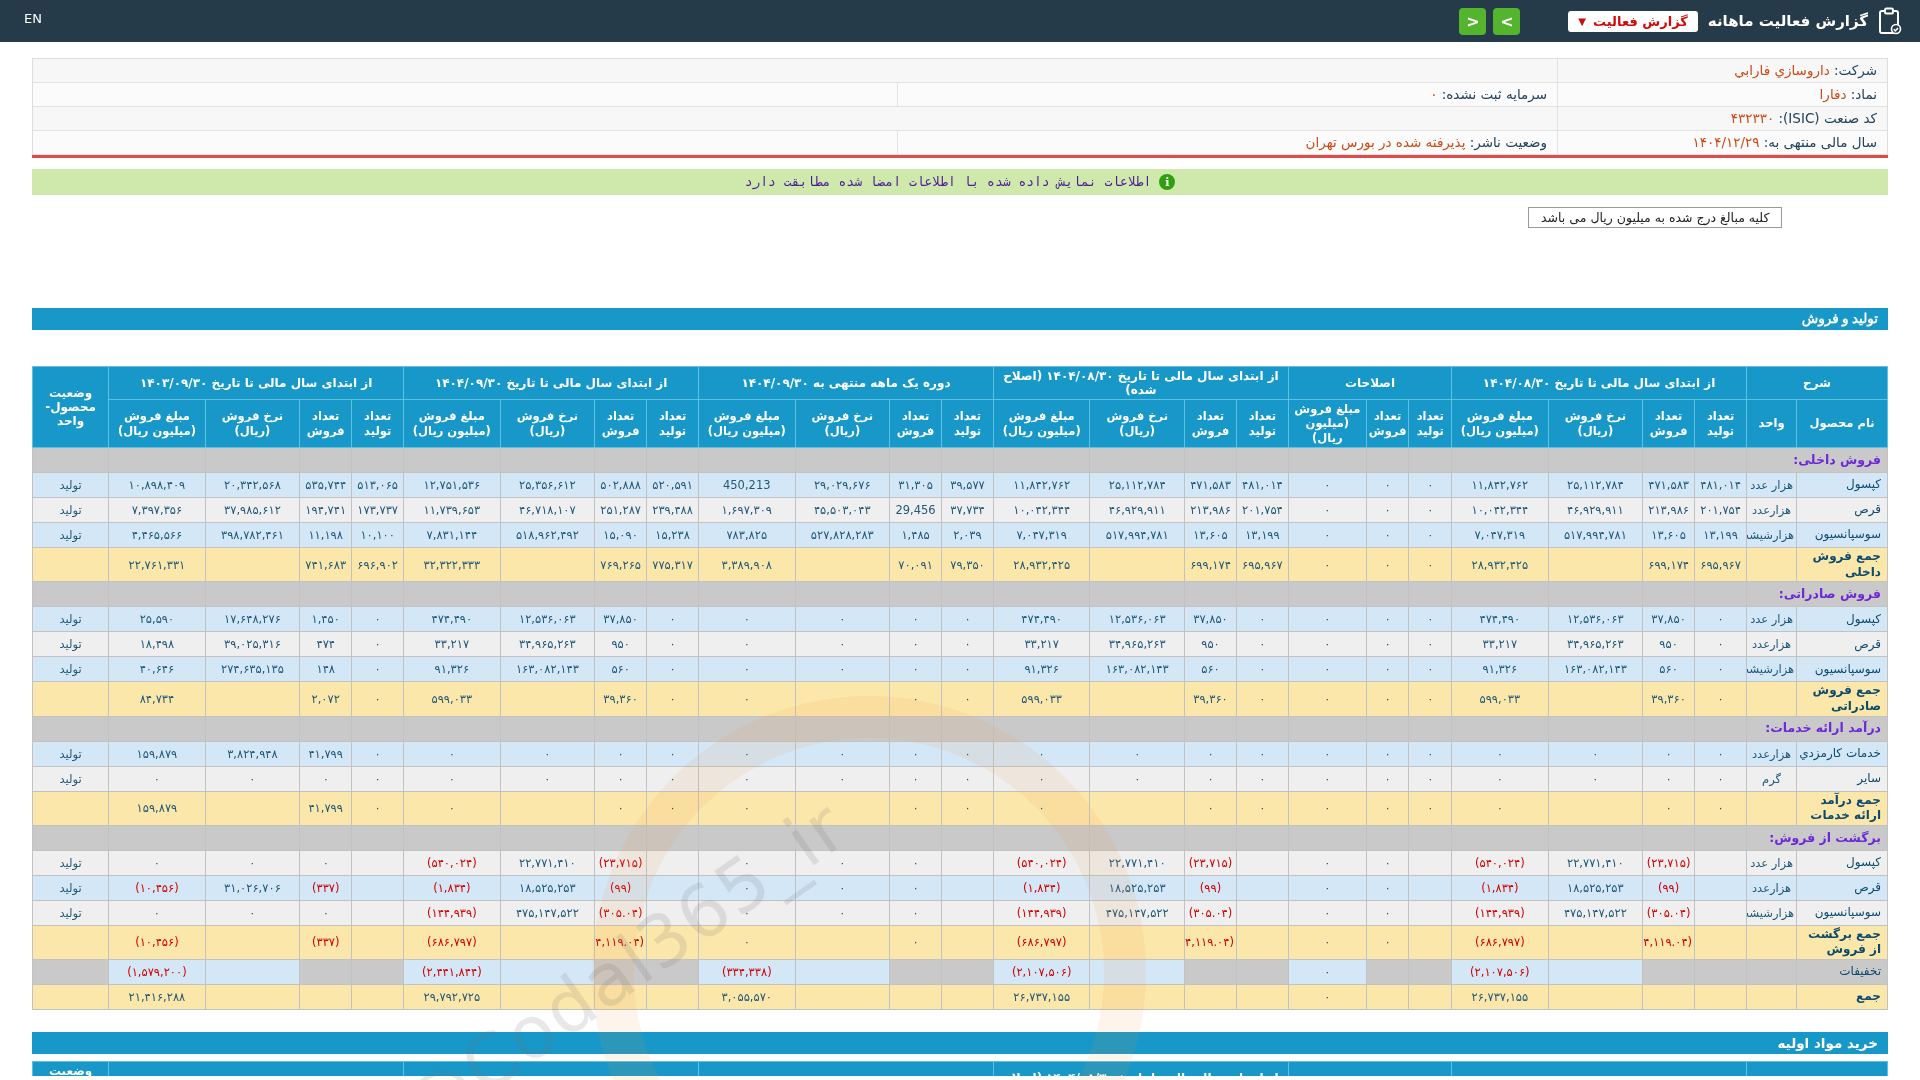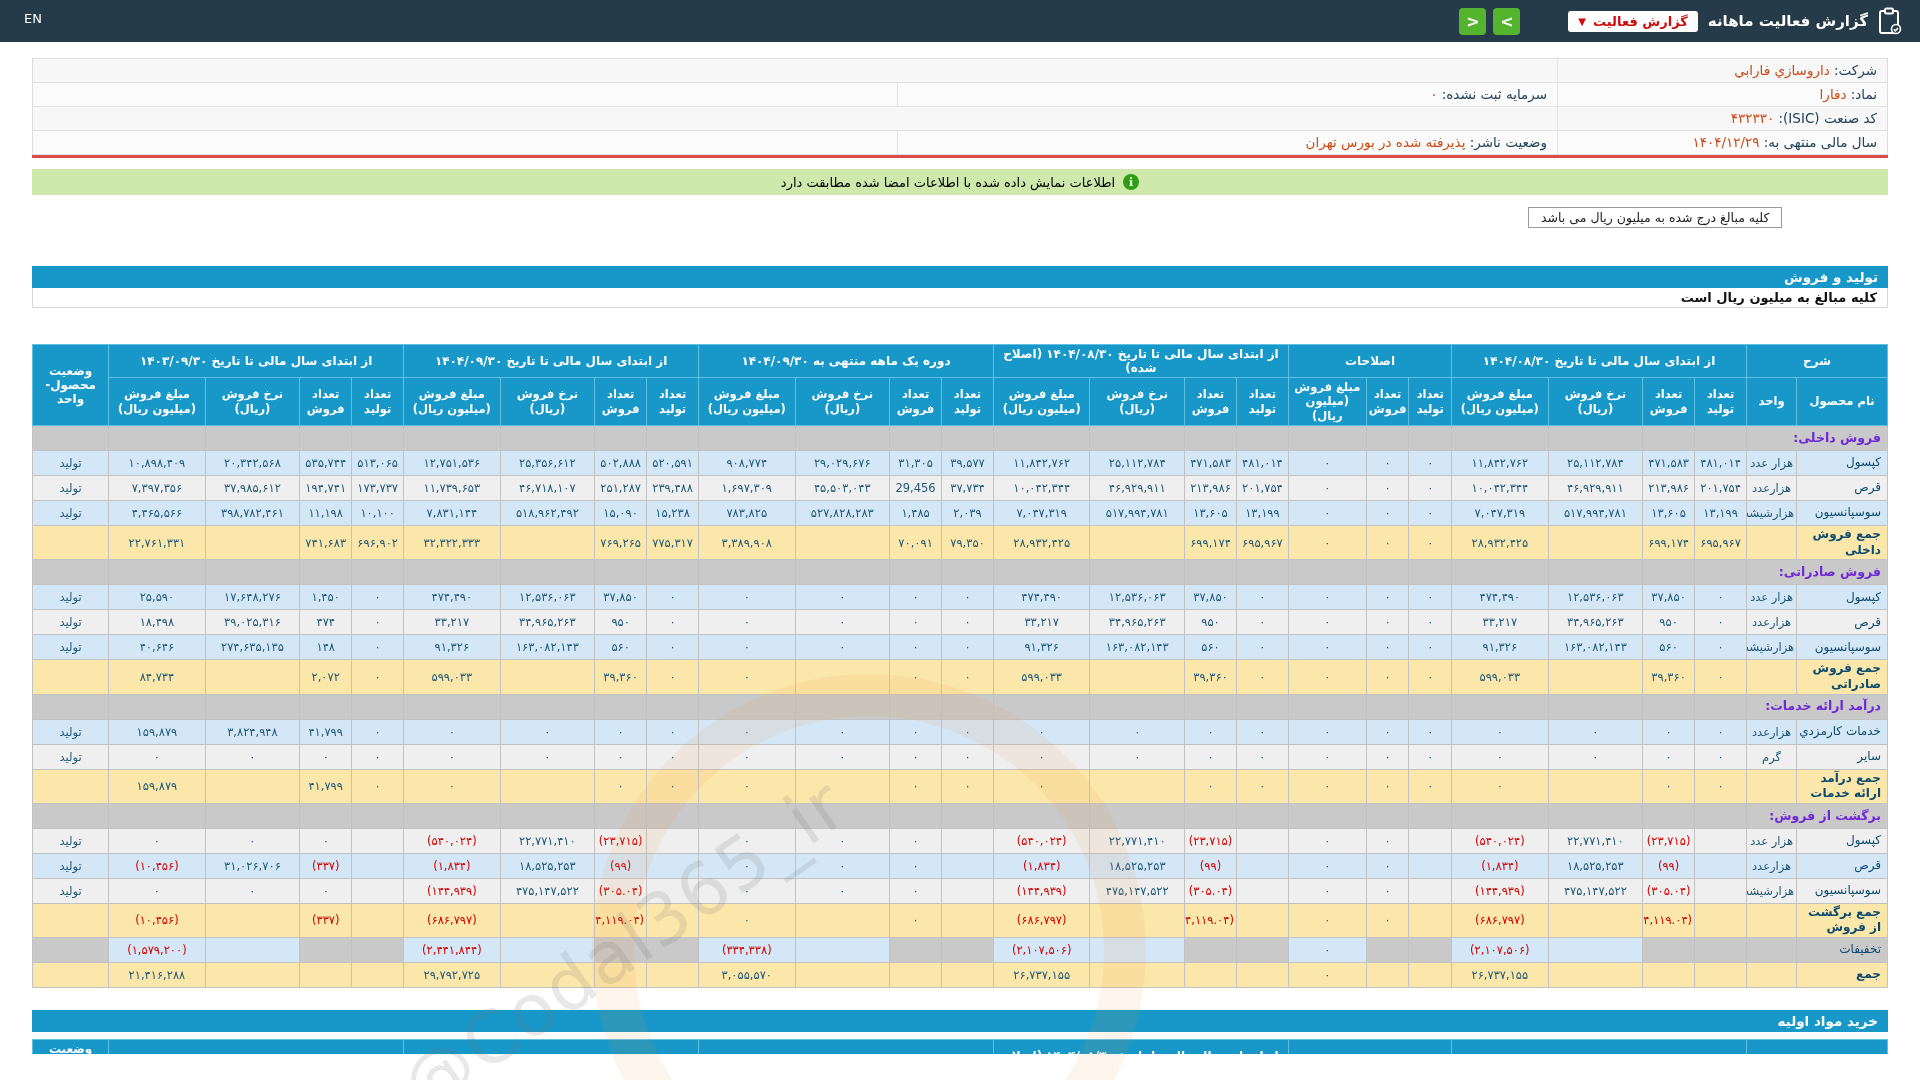--- a/index.html
+++ b/index.html
@@ -22,21 +22,21 @@
   .info-row{display:grid;grid-template-columns:330px 660px 1fr;background:#f7f7f7;border-bottom:1px solid #e2e2e2;}
   .info-row:nth-child(even){background:#fbfbfb;}
   .info-cell{padding:3px 10px;font-size:13.5px;text-align:right;border-left:1px solid #e2e2e2;min-height:17px;}
   .info-cell:last-child{border-left:none;}
   .info-label{color:#21425a;}
   .info-value{color:#cd4a15;}
   .redline{margin:0 32px;height:3px;background:#de4b4b;}
 
   
   .notice{margin:11px 32px 0 32px;background:#cfe9ad;height:26px;display:flex;align-items:center;justify-content:center;gap:8px;}
-  .notice .txt{font-size:13px;color:#000000;}
+  .notice .txt{font-size:13px;color:#4c1d95;font-family:Liberation Mono, monospace;}
   .info-i{width:16px;height:16px;border-radius:50%;background:#2f9e11;color:#fff;font-size:11px;font-weight:bold;
           display:flex;align-items:center;justify-content:center;font-family:"DejaVu Serif",serif;}
 
   
   .notebox{margin:12px 0 0 0;margin-right:auto;margin-left:1528px;white-space:nowrap;
            border:1px solid #9a9a9a;background:#fff;padding:2px 12px;font-size:12.5px;color:#222;width:fit-content;}
 
   
   .bluebar{margin:0 32px;background:#1898c9;color:#fff;font-size:13.5px;font-weight:bold;padding:2px 10px;height:18px;line-height:18px;}
   .amounts{margin:0 32px;border:1px solid #d8d8d8;border-top:none;background:#fff;color:#111;
@@ -121,22 +121,21 @@
     </div>
   <div class="redline"></div>
 
   <div class="notice">
     <span class="info-i">i</span>
     <span class="txt">اطلاعات نمایش داده شده با اطلاعات امضا شده مطابقت دارد</span>
   </div>
 
   <div class="notebox">کلیه مبالغ درج شده به میلیون ریال می باشد</div>
 
-  <div class="bluebar" style="margin-top:38px;">تولید و فروش</div>
-  <div class="amounts">کلیه مبالغ به میلیون ریال است</div>
+  <div class="bluebar" style="margin-top:80px;font-family:Liberation Serif, serif;">تولید و فروش</div>
 
   <div class="twrap">
     <table class="dtab" id="main-table">
         <colgroup>
           <col style="width:4.9%">
           <col style="width:2.7%">
           <col style="width:2.8%">
           <col style="width:2.8%">
           <col style="width:5.1%">
           <col style="width:5.2%">
@@ -236,21 +235,21 @@
             <td class="v">۰</td>
             <td class="v">۰</td>
             <td class="v y">۰</td>
             <td class="v">۴۸۱,۰۱۴</td>
             <td class="v">۴۷۱,۵۸۳</td>
             <td class="v y">۲۵,۱۱۲,۷۸۴</td>
             <td class="v y">۱۱,۸۴۲,۷۶۲</td>
             <td class="v">۳۹,۵۷۷</td>
             <td class="v">۳۱,۳۰۵</td>
             <td class="v y">۲۹,۰۲۹,۶۷۶</td>
-            <td class="v y">۹۰۸,۷۷۴</td>
+            <td class="v y">450,213</td>
             <td class="v">۵۲۰,۵۹۱</td>
             <td class="v">۵۰۲,۸۸۸</td>
             <td class="v y">۲۵,۳۵۶,۶۱۲</td>
             <td class="v y">۱۲,۷۵۱,۵۳۶</td>
             <td class="v">۵۱۳,۰۶۵</td>
             <td class="v">۵۳۵,۷۴۴</td>
             <td class="v y">۲۰,۳۴۲,۵۶۸</td>
             <td class="v y">۱۰,۸۹۸,۴۰۹</td>
             <td class="status">تولید</td>
           </tr>

